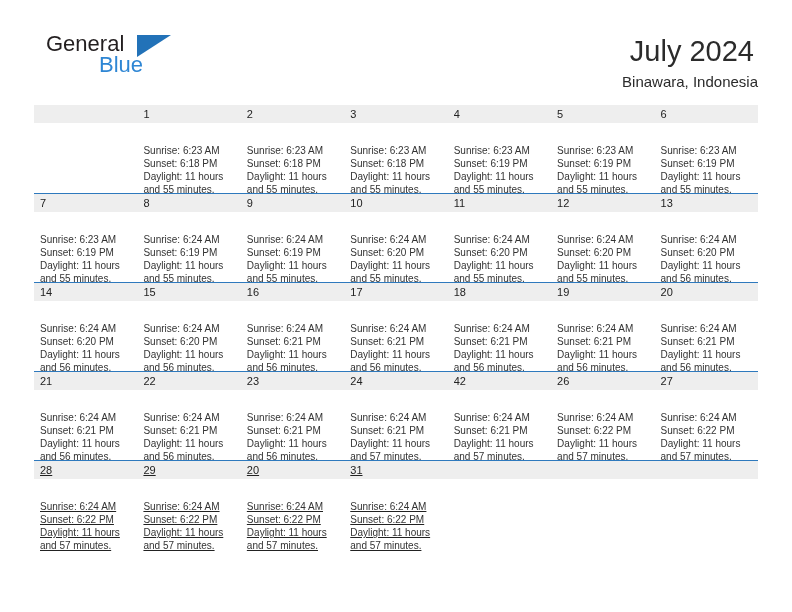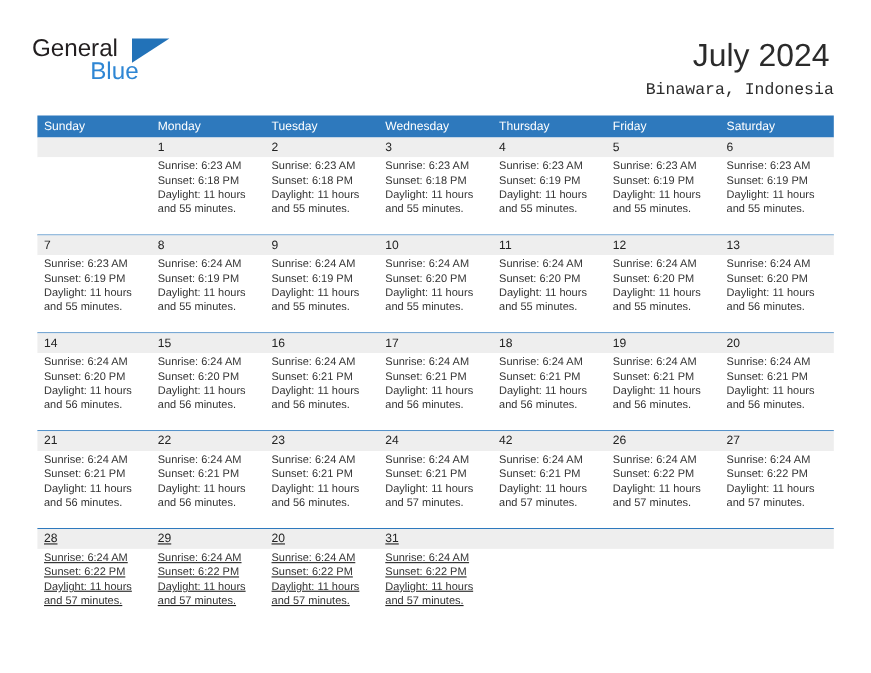--- a/index.html
+++ b/index.html
@@ -18,21 +18,21 @@
   .page {
     position: relative;
     width: 792px;
     height: 612px;
     box-sizing: border-box;
   }
 
   
   .header {
     position: absolute;
-    left: 26px;
+    left: 43px;
     top: 30px;
     right: 34px;
     height: 62px;
   }
 
   .logo {
     position: absolute;
     left: 0;
     top: 2px;
     width: 200px;
@@ -79,21 +79,20 @@
     font-weight: normal;
     margin: 4px;
     white-space: nowrap;
   }
   .cal-subtitle {
     font-size: 15px;
     color: #2b2b2b;
     line-height: 20px;
     margin: 4px 0 0 0;
     white-space: nowrap;
-    font-family: Liberation Mono, monospace;
   }
 
   
   .calendar {
     position: absolute;
     left: 34px;
     top: 105px;
     width: 724px;
   }
 
@@ -140,21 +139,21 @@
     padding-left: 6px;
     font-size: 11px;
     line-height: 18px;
     color: #222222;
     overflow: hidden;
   }
 
   .body-cell {
     flex: 1 1 0;
     box-sizing: border-box;
-    padding: 2px 5px 0 6px;
+    padding: 21px 5px 0 6px;
     font-size: 10px;
     line-height: 13px;
     color: #333333;
     overflow: hidden;
   }
   .body-line {
     white-space: nowrap;
   }
 </style>
 </head>
@@ -172,29 +171,20 @@
 
     <div class="title-block">
       <h1 class="cal-title">July 2024</h1>
       <div class="cal-subtitle">Binawara, Indonesia</div>
     </div>
 
   </div>
 
   <div class="calendar">
 
-    <div class="weekday-row">
-      <div class="weekday">Sunday</div>
-      <div class="weekday">Monday</div>
-      <div class="weekday">Tuesday</div>
-      <div class="weekday">Wednesday</div>
-      <div class="weekday">Thursday</div>
-      <div class="weekday">Friday</div>
-      <div class="weekday">Saturday</div>
-    </div>
 
     <div class="week">
       <div class="week-daynums">
         <div class="daynum-cell"></div>
         <div class="daynum-cell">1</div>
         <div class="daynum-cell">2</div>
         <div class="daynum-cell">3</div>
         <div class="daynum-cell">4</div>
         <div class="daynum-cell">5</div>
         <div class="daynum-cell">6</div>

